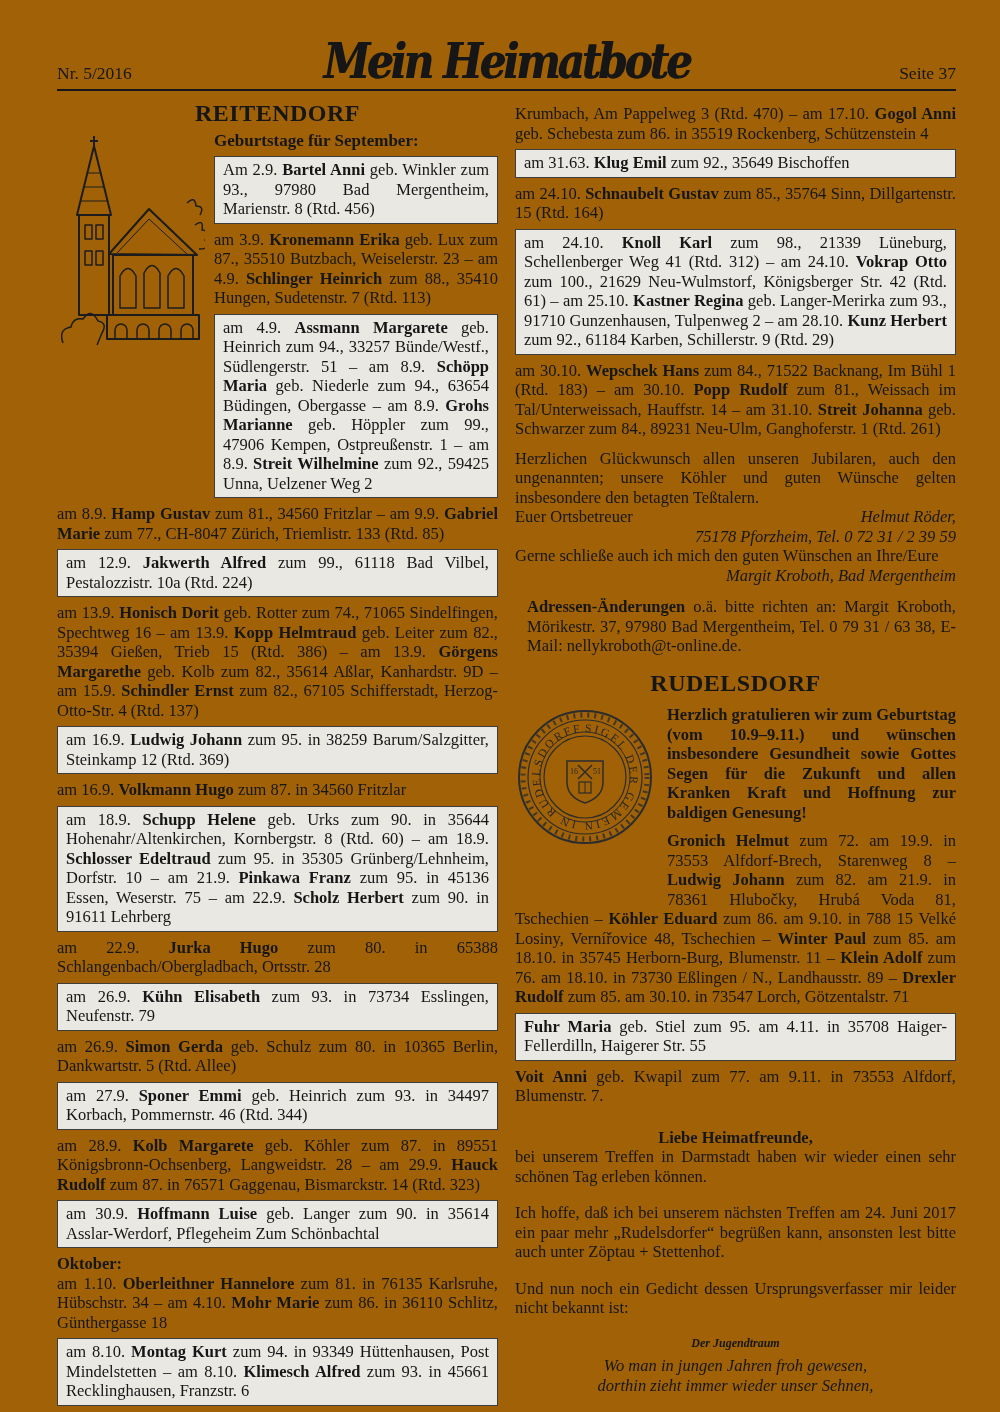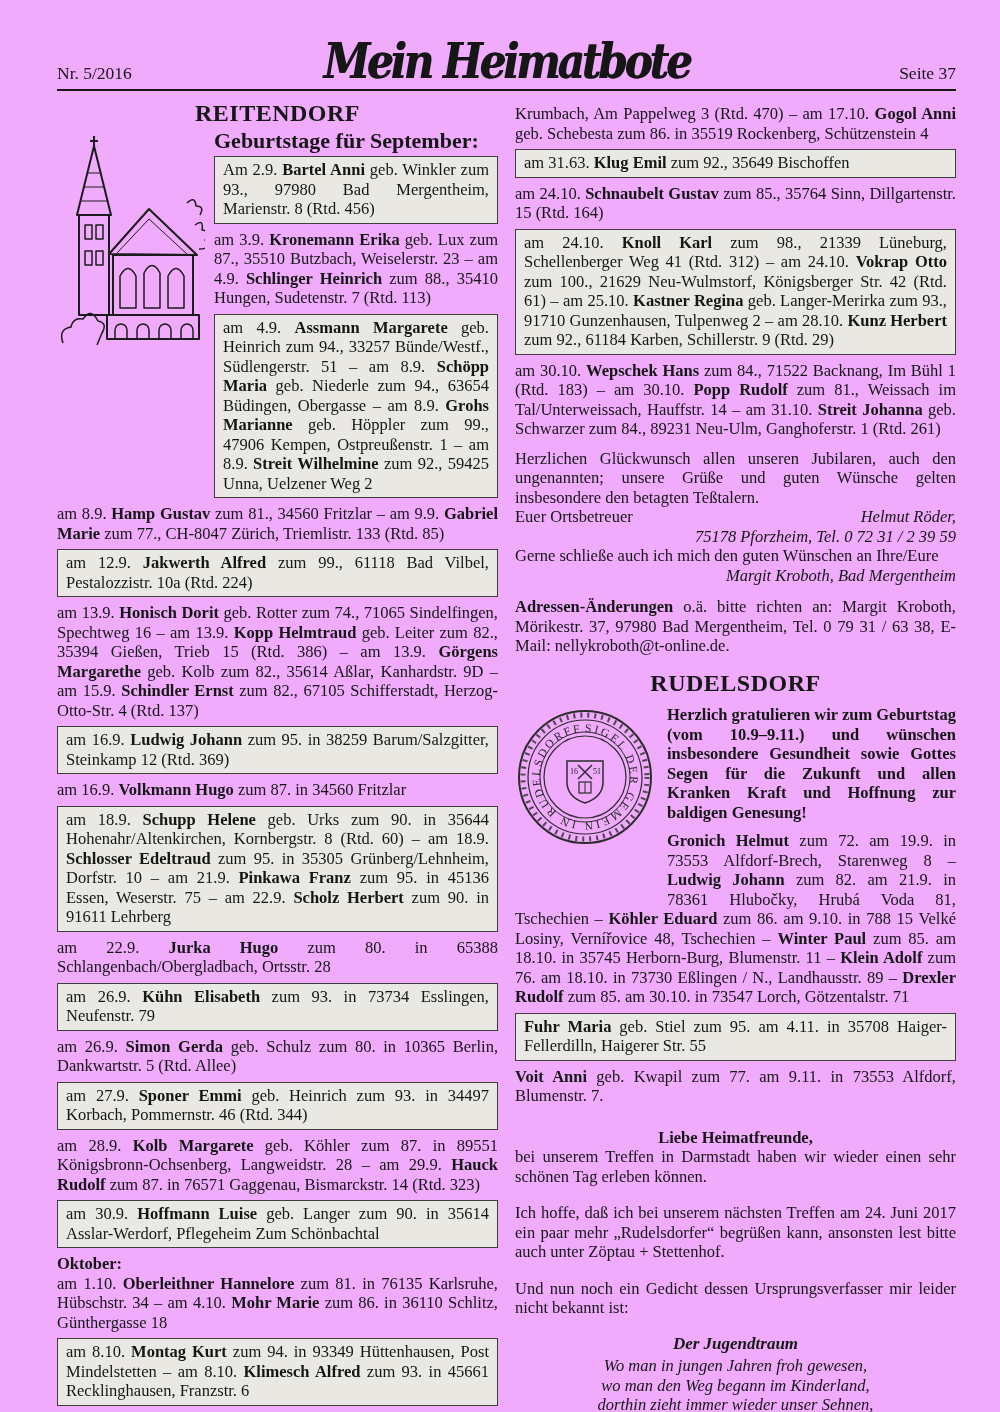--- a/index.html
+++ b/index.html
@@ -1,19 +1,19 @@
 <!DOCTYPE html>
 <html lang="de"><head>
 <meta charset="utf-8">
 <style>
   html,body{margin:0;padding:0;background:#e8e6e0;}
   .page{
     position:relative; box-sizing:border-box;
     width:1000px; height:1412px;
-    background:#f0abfc; color:#161616;
+    background:#a16207; color:#161616;
     padding:28px 44px 0 57px;
     overflow:hidden;
     font-family:"Liberation Serif", serif;
   }
   
   .header{
     position:relative; height:56px;
     border-bottom:2.5px solid #161616;
     display:flex; justify-content:space-between; align-items:flex-end;
     padding-bottom:5px; font-size:17.5px;
@@ -37,36 +37,36 @@
   .entry.boxed{
     border:1.5px solid #3d3d3d; background:#e9e8e3;
     padding:3px 8px 4px; overflow:hidden;
   }
   .entry.entry-heading{margin-bottom:0; font-weight:bold;}
   
   .section-title{
     text-align:center; font-weight:bold; font-size:24px;
     margin:0 0 7px 0; letter-spacing:0.5px;
   }
-  .subtitle{font-weight:bold; font-size:22px; margin:2px 0 6px; text-align:left;}
+  .subtitle{font-weight:bold; font-size:17px; margin:2px 0 6px; text-align:left;}
   
   .church-float{float:left; width:148px; height:212px; margin:2px 9px 3px 0;}
   .seal-float{float:left; width:140px; height:198px; margin:2px 12px 0 0;}
   
   .congrats{margin:10px 0 0 0;}
   .sig-row{display:flex; justify-content:space-between;}
-  .addr-note{margin-top:12px;}
+  .addr-note{margin-top:12px;margin-left:12px;}
   .rudel-title{margin:18px 0 12px 0;}
   .intro-bold{font-weight:bold; margin:8px 0 9px 0;}
   .letter{margin-top:22px;}
   .letter .salutation{font-weight:bold; text-align:center;}
   .letter .para{margin:0 0 0 0;}
   .letter .gap-before{margin-top:17px;}
   .poem{ text-align:center; font-style:italic; margin-top:16px;}
-  .poem-title{font-weight:bold; font-size:17px; margin-bottom:3px;}
+  .poem-title{font-weight:bold; font-size:12px; margin-bottom:3px;}
   svg{display:block;}
 </style>
 </head>
 <body>
 
 <div class="page">
 
   <div class="header">
     <span>Nr. 5/2016</span>
     <span class="masthead">Mein Heimatbote</span>
@@ -130,21 +130,21 @@
 
     <div class="col">
       <div>
           <div class="entry"><span>Krumbach, Am Pappelweg 3 (Rtd. 470) – am 17.10. </span><span class="b">Gogol Anni</span><span> geb. Schebesta zum 86. in 35519 Rockenberg, Schützenstein 4</span></div>
           <div class="entry boxed"><span>am 31.63. </span><span class="b">Klug Emil</span><span> zum 92., 35649 Bischoffen</span></div>
           <div class="entry"><span>am 24.10. </span><span class="b">Schnaubelt Gustav</span><span> zum 85., 35764 Sinn, Dillgartenstr. 15 (Rtd. 164)</span></div>
           <div class="entry boxed"><span>am 24.10. </span><span class="b">Knoll Karl</span><span> zum 98., 21339 Lüneburg, Schellenberger Weg 41 (Rtd. 312) – am 24.10. </span><span class="b">Vokrap Otto</span><span> zum 100., 21629 Neu-Wulmstorf, Königsberger Str. 42 (Rtd. 61) – am 25.10. </span><span class="b">Kastner Regina</span><span> geb. Langer-Merirka zum 93., 91710 Gunzenhausen, Tulpenweg 2 – am 28.10. </span><span class="b">Kunz Herbert</span><span> zum 92., 61184 Karben, Schillerstr. 9 (Rtd. 29)</span></div>
           <div class="entry"><span>am 30.10. </span><span class="b">Wepschek Hans</span><span> zum 84., 71522 Backnang, Im Bühl 1 (Rtd. 183) – am 30.10. </span><span class="b">Popp Rudolf</span><span> zum 81., Weissach im Tal/Unterweissach, Hauffstr. 14 – am 31.10. </span><span class="b">Streit Johanna</span><span> geb. Schwarzer zum 84., 89231 Neu-Ulm, Ganghoferstr. 1 (Rtd. 261)</span></div>
         </div>
 
-      <div class="congrats">Herzlichen Glückwunsch allen unseren Jubilaren, auch den ungenannten; unsere Grüße und guten Wünsche gelten insbesondere den betagten Teßtalern.</div>
+      <div class="congrats">Herzlichen Glückwunsch allen unseren Jubilaren, auch den ungenannten; unsere Köhler und guten Wünsche gelten insbesondere den betagten Teßtalern.</div>
       <div class="sig-row">
         <span>Euer Ortsbetreuer</span>
         <span class="it">Helmut Röder,</span>
       </div>
       <div class="right it">75178 Pforzheim, Tel. 0 72 31 / 2 39 59</div>
       <div>Gerne schließe auch ich mich den guten Wünschen an Ihre/Eure</div>
       <div class="right it">Margit Kroboth, Bad Mergentheim</div>
 
       <div class="addr-note">
           <div class="entry"><span class="b">Adressen-Änderungen</span><span> o.ä. bitte richten an: Margit Kroboth, Mörikestr. 37, 97980 Bad Mergentheim, Tel. 0 79 31 / 63 38, E-Mail: nellykroboth@t-online.de.</span></div>
@@ -184,20 +184,19 @@
         <div class="salutation">Liebe Heimatfreunde,</div>
         <div class="para">bei unserem Treffen in Darmstadt haben wir wieder einen sehr schönen Tag erleben können.</div>
         <div class="para gap-before">Ich hoffe, daß ich bei unserem nächsten Treffen am 24. Juni 2017 ein paar mehr „Rudelsdorfer“ begrüßen kann, ansonsten lest bitte auch unter Zöptau + Stettenhof.</div>
         <div class="para gap-before">Und nun noch ein Gedicht dessen Ursprungsverfasser mir leider nicht bekannt ist:</div>
       </div>
 
       <div class="poem">
         <div class="poem-title">Der Jugendtraum</div>
         <div>
             <div>Wo man in jungen Jahren froh gewesen,</div>
-            <div>wo man den Weg begann im Kinderland,</div>
             <div>dorthin zieht immer wieder unser Sehnen,</div>
           </div>
 
       </div>
     </div>
   </div>
 </div>
 
 </body></html>

